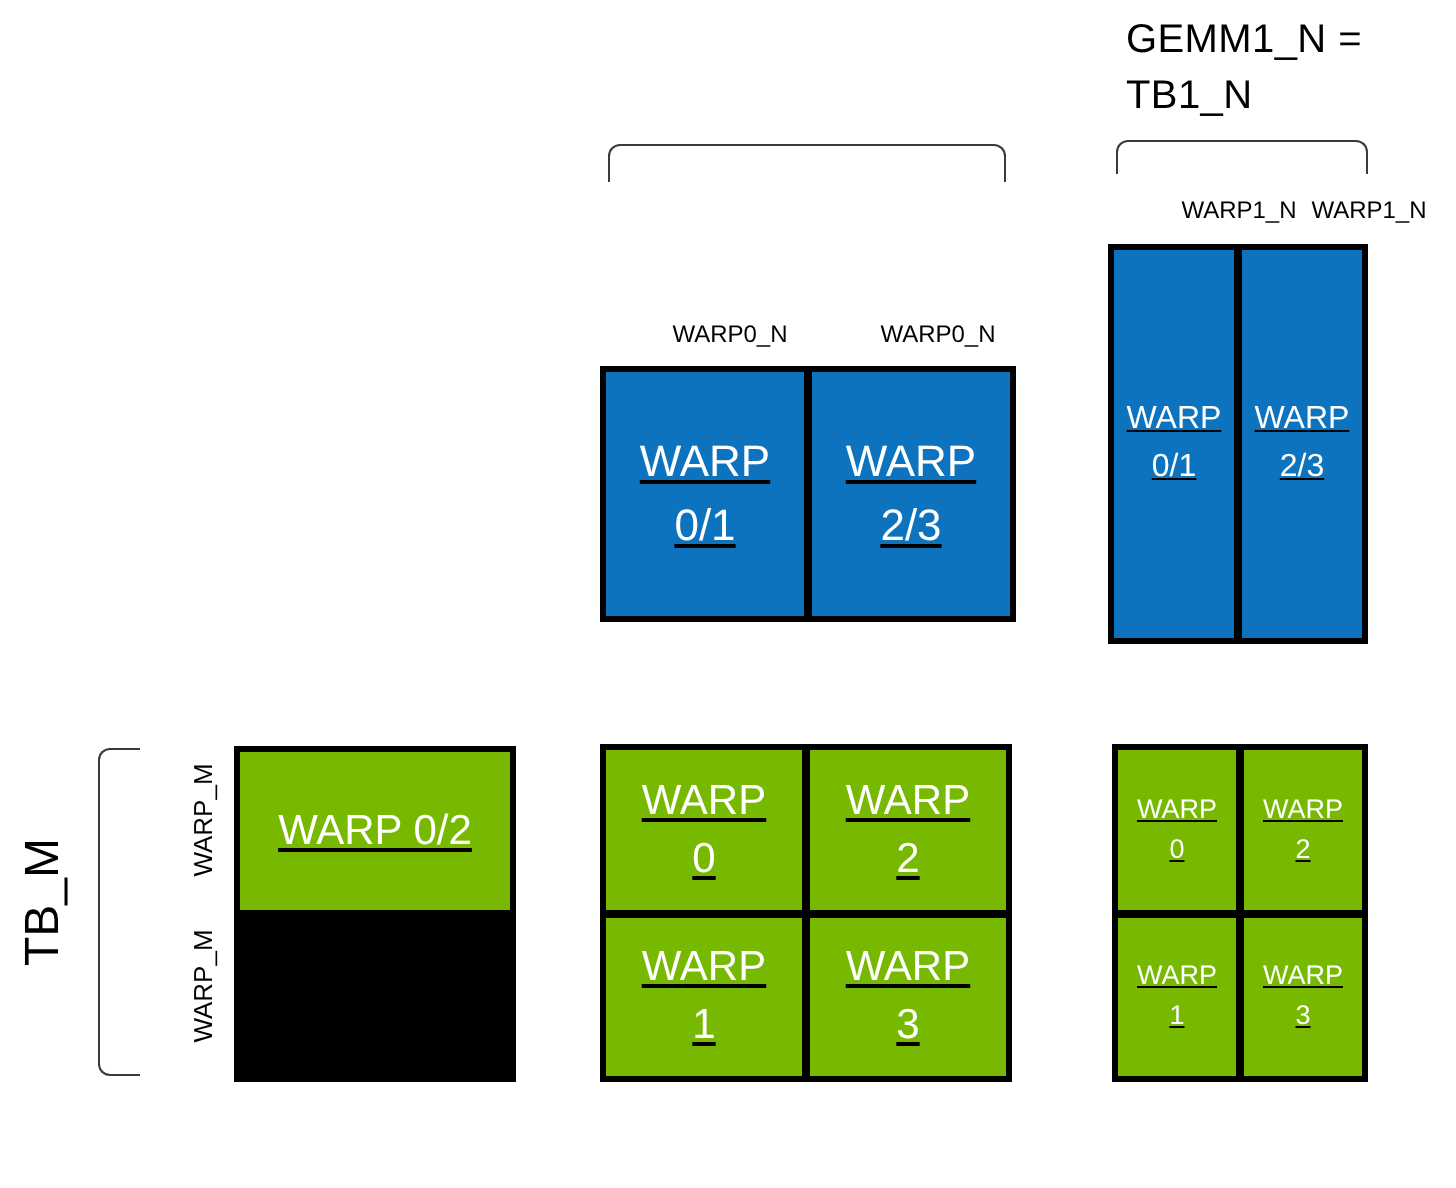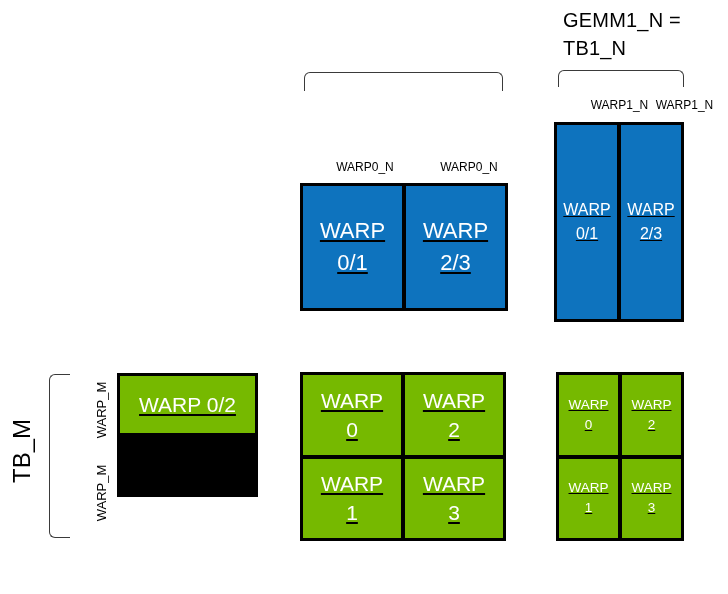--- a/index.html
+++ b/index.html
@@ -68,21 +68,21 @@
   }
   .blue-cell  { background:#0E73BE; }
   .green-cell { background:#76B900; }
 
   .blue-wide  { left:300px; top:183px; width:208px; height:128px; grid-template-columns:1fr 1fr; }
   .blue-wide  .cell { font-size:22px; line-height:32px; }
 
   .blue-tall  { left:554px; top:122px; width:130px; height:200px; grid-template-columns:1fr 1fr; }
   .blue-tall  .cell { font-size:16px; line-height:24px; }
 
-  .green-left { left:117px; top:373px; width:141px; height:124px; grid-template-rows:1fr 1fr; }
+  .green-left { left:117px; top:373px; width:141px; height:168px; grid-template-rows:1fr 1fr; }
   .green-left .cell { font-size:21px; line-height:28px; }
 
   .green-mid  { left:300px; top:372px; width:206px; height:169px;
                 grid-template-columns:1fr 1fr; grid-template-rows:1fr 1fr; }
   .green-mid  .cell { font-size:21px; line-height:29px; }
 
   .green-right{ left:556px; top:372px; width:128px; height:169px;
                 grid-template-columns:1fr 1fr; grid-template-rows:1fr 1fr; }
   .green-right .cell { font-size:13.5px; line-height:20px; }
 </style>

